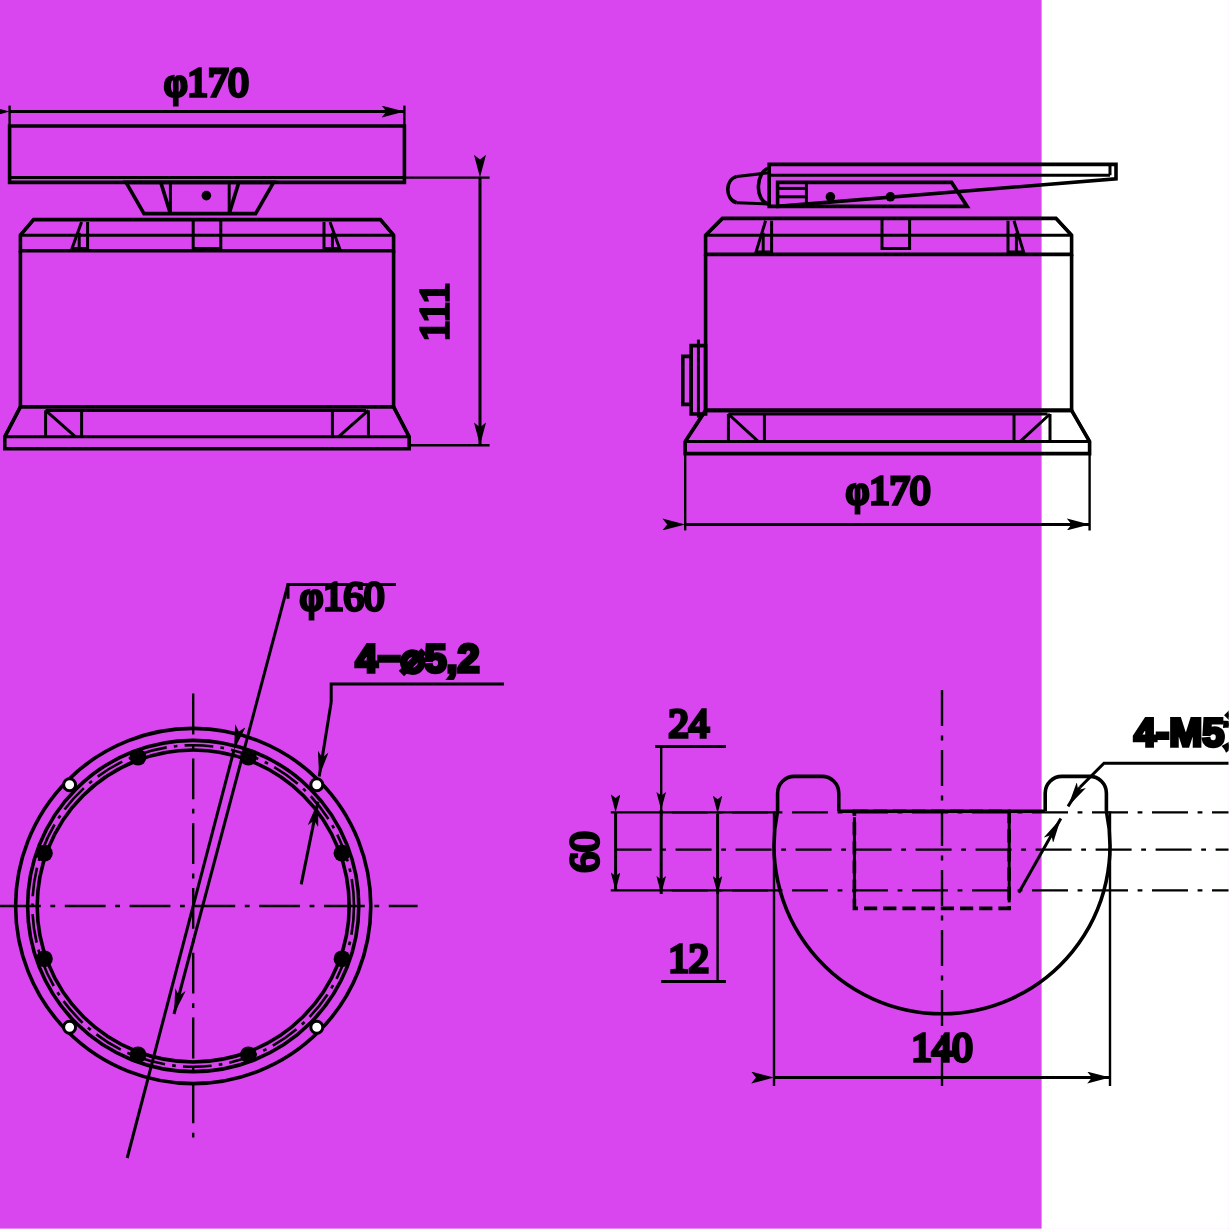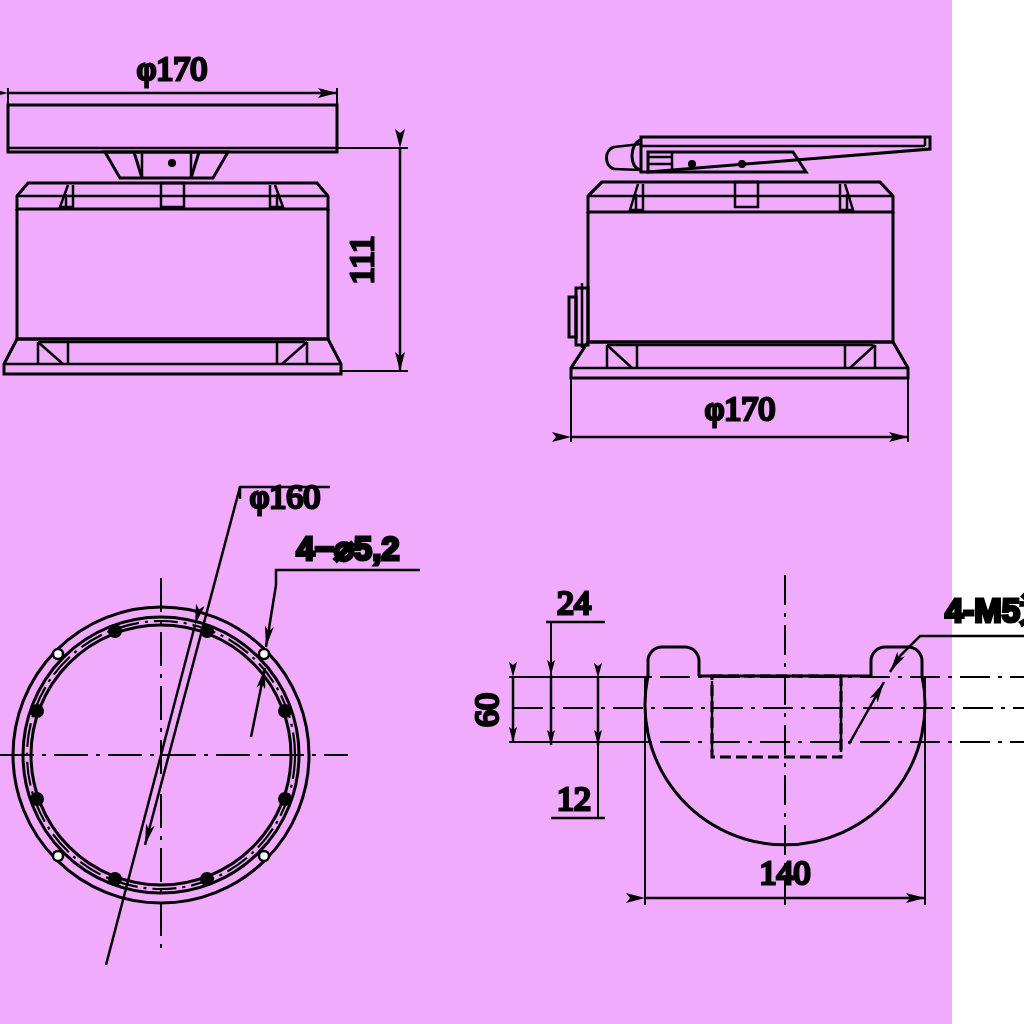--- a/index.html
+++ b/index.html
@@ -1,18 +1,18 @@
 <!DOCTYPE html>
 <html><head>
 <meta charset="utf-8">
 <style>
   html,body{margin:0;padding:0;background:#ffffff;}
   body{width:1024px;height:1024px;overflow:hidden;
        font-family:"Liberation Serif", serif;}
-  #sheet{position:relative;width:952px;height:1024px;background:#f0abfc;}
+  #sheet{position:relative;width:868px;height:1024px;background:#d946ef;}
   svg{display:block;}
   .dimtext{font-family:"Liberation Serif", serif;font-size:34px;fill:#000;}
   .dimtext-b{font-family:"Liberation Sans", sans-serif;font-weight:bold;font-size:33px;fill:#000;}
   .cjk{font-family:"Liberation Sans","DejaVu Sans",sans-serif;font-weight:bold;font-size:33px;fill:#000;}
 </style>
 </head>
 <body>
 
 <div id="sheet">
 <svg width="1024" height="1024" viewBox="0 0 1024 1024" shape-rendering="geometricPrecision">

